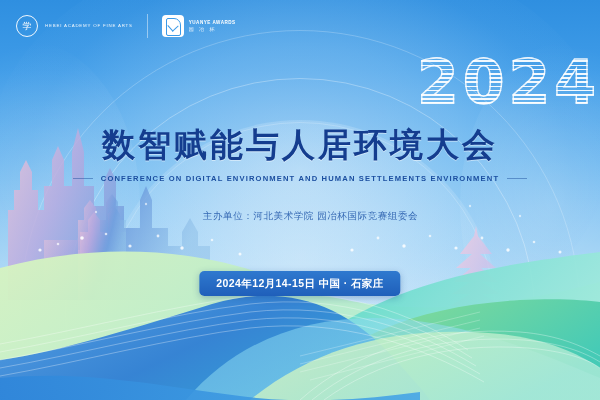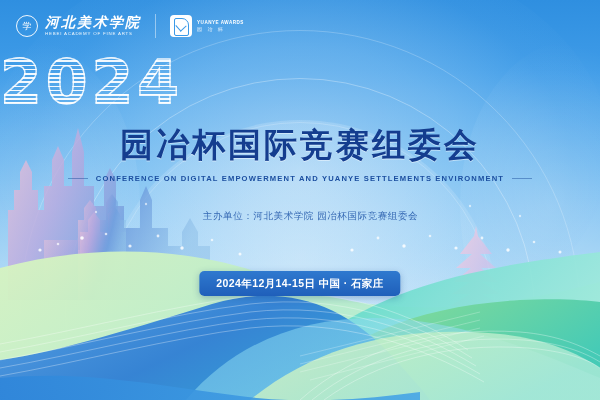--- a/index.html
+++ b/index.html
@@ -96,21 +96,21 @@
   .award-en {
     font-size:4.6px; letter-spacing:0.5px; color:#fff; line-height:1.25;
     font-weight:700; white-space:nowrap;
   }
   .award-cn {
     font-size:5px; letter-spacing:2px; color:rgba(255,255,255,0.9); line-height:1;
   }
 
   
   .year-wrap {
-    position:absolute; left:0; right:0; top:52px; text-align:left; z-index:35;
+    position:absolute; left:0; right:0; top:52px; text-align:right; z-index:35;padding-left:8px;
   }
   .year {
     display:inline-block;
     font-size:60px; font-weight:700; letter-spacing:4px;
     line-height:1;
     font-family:"DejaVu Sans",sans-serif;
     color:transparent;
     -webkit-text-stroke:1.4px rgba(255,255,255,0.85);
     background-image:repeating-linear-gradient(180deg,
        rgba(255,255,255,0.92) 0px, rgba(255,255,255,0.92) 1.6px,
@@ -170,43 +170,42 @@
   <div class="side-glow-r"></div>
   <div class="arc a1"></div>
   <div class="arc a2"></div>
   <div class="arc a3"></div>
   <div class="dome"></div>
 
   <div class="header">
     <div class="logo-univ">
       <div class="seal">学</div>
       <div class="univ-text">
-        <div class="univ-cn">河北美术学院</div>
         <div class="univ-en">HEBEI ACADEMY OF FINE ARTS</div>
       </div>
     </div>
     <div class="divider-v"></div>
     <div class="logo-award">
       <div class="award-mark"></div>
       <div class="award-text">
         <div class="award-en">YUANYE AWARDS</div>
         <div class="award-cn">园 冶 杯</div>
       </div>
     </div>
   </div>
 
   <div class="year-wrap">
     <span class="year">2024</span>
   </div>
 
   <div class="title-block">
-    <div class="title-cn">园冶杯国际竞赛组委会</div>
+    <div class="title-cn">数智赋能与人居环境大会</div>
     <div class="title-en-row">
       <span class="rule"></span>
-      <span class="title-en">CONFERENCE ON DIGITAL EMPOWERMENT AND YUANYE SETTLEMENTS ENVIRONMENT</span>
+      <span class="title-en">CONFERENCE ON DIGITAL ENVIRONMENT AND HUMAN SETTLEMENTS ENVIRONMENT</span>
       <span class="rule"></span>
     </div>
     <div class="org-line">主办单位：河北美术学院  园冶杯国际竞赛组委会</div>
   </div>
 
   <div class="date-pill">
     <div class="date-cn">2024年12月14-15日  中国 · 石家庄</div>
   </div>
 
   <svg class="sparks" viewBox="0 0 600 400">

